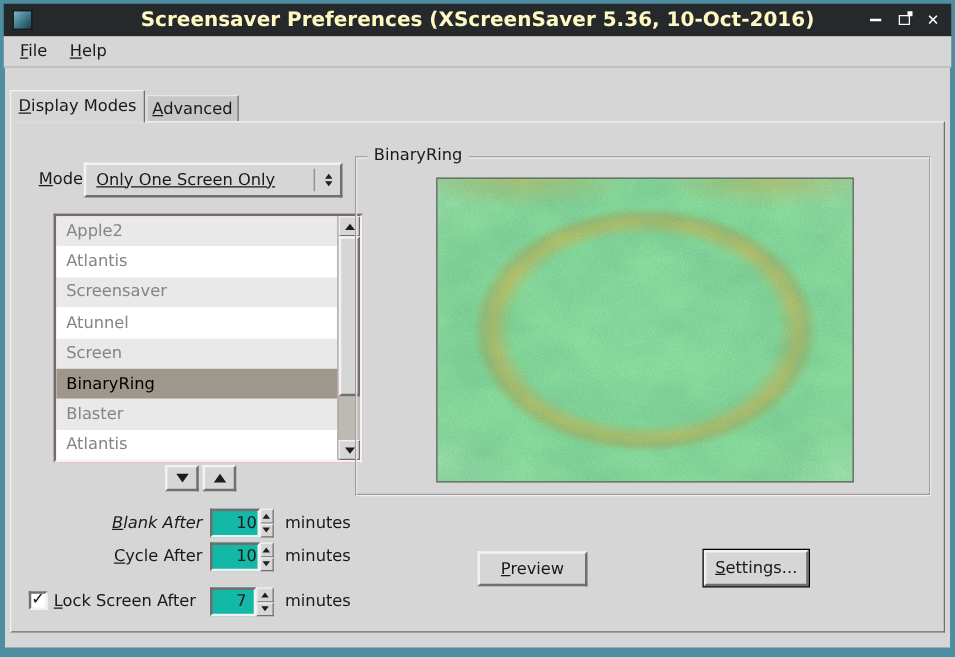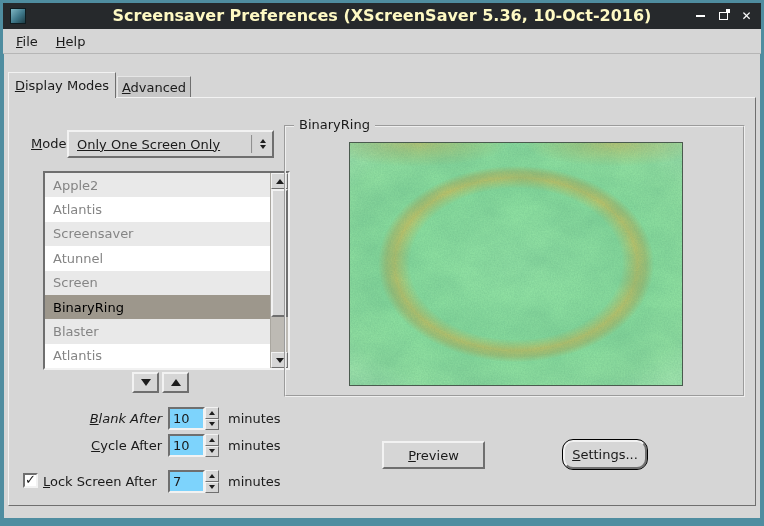--- a/index.html
+++ b/index.html
@@ -72,23 +72,23 @@
   .sb-btn{position:absolute;left:0;width:17px;height:16px;display:flex;align-items:center;justify-content:center;}
   .sb-down{bottom:0;}
   .sb-thumb{position:absolute;left:0;top:16px;width:17px;height:128px;}
   
   .reorder{position:absolute;left:123px;top:274px;display:flex;gap:3px;}
   .small-btn{width:27px;height:21px;display:flex;align-items:center;justify-content:center;cursor:default;}
   
   .t-label{position:absolute;left:33px;width:120px;text-align:right;}
   .unit{position:absolute;left:219px;}
   .spinbox{position:absolute;left:159px;width:51px;height:23px;display:flex;}
-  .spin-entry{flex:1;background:#7dd3fc;border:2px solid;box-sizing:border-box;
+  .spin-entry{flex:1;background:#14b8a6;border:2px solid;box-sizing:border-box;
     border-color:var(--bevel-dark,#6f6f6f) var(--bevel-light,#f2f2f2) var(--bevel-light,#f2f2f2) var(--bevel-dark,#6f6f6f);
-    padding-left:3px;line-height:19px;}
+    padding-left:19px;line-height:19px;}
   .spin-btns{width:14px;display:flex;flex-direction:column;}
   .spin-btn{flex:1;background:var(--panel,#d6d6d6);border:1px solid;box-sizing:border-box;
     border-color:var(--bevel-light,#f2f2f2) var(--bevel-dark,#6f6f6f) var(--bevel-dark,#6f6f6f) var(--bevel-light,#f2f2f2);
     display:flex;align-items:center;justify-content:center;cursor:default;}
   .checkbox{position:absolute;left:14px;top:375px;width:15px;height:15px;background:#fff;
     border:2px solid;box-sizing:border-box;
     border-color:var(--bevel-dark,#6f6f6f) var(--bevel-light,#f2f2f2) var(--bevel-light,#f2f2f2) var(--bevel-dark,#6f6f6f);
     display:flex;align-items:center;justify-content:center;cursor:default;}
   .checkbox .check{font-size:13px;font-weight:bold;color:#1c1c1c;line-height:11px;margin-top:-2px;}
   
@@ -98,22 +98,22 @@
   .preview-image{position:absolute;left:63px;top:15px;width:334px;height:244px;border:1px solid #4a5a4e;box-sizing:border-box;
     background:
       radial-gradient(ellipse 40% 14% at 20% 0%, rgba(226,160,60,0.45), rgba(226,160,60,0) 70%),
       radial-gradient(ellipse 40% 14% at 80% 0%, rgba(226,160,60,0.45), rgba(226,160,60,0) 70%),
       radial-gradient(ellipse 42% 41% at 50% 50%, rgba(0,0,0,0) 76%, rgba(228,178,70,0.6) 87%, rgba(205,145,50,0.35) 93%, rgba(0,0,0,0) 99%),
       radial-gradient(ellipse 70% 64% at 50% 50%, #98e7a8 0%, #8ce09f 55%, #95e3a3 85%, #a2e6ae 100%);
     overflow:hidden;}
   .preview-image svg{position:absolute;left:0;top:0;}
   
   .btn{position:absolute;display:flex;align-items:center;justify-content:center;cursor:default;}
-  .preview-btn{left:373px;top:343px;width:103px;height:28px;}
-  .settings-btn{left:554px;top:342px;width:84px;height:29px;outline:1px solid #000;border-radius:10px;}
+  .preview-btn{left:373px;top:343px;width:88px;height:28px;}
+  .settings-btn{left:554px;top:342px;width:84px;height:29px;outline:1px solid #000;}
   .mn{display:inline-block;}
 </style>
 </head>
 <body>
 
 <div id="window">
 
   <div class="titlebar">
     <div class="app-icon"></div>
     <div class="title">Screensaver Preferences  (XScreenSaver 5.36, 10-Oct-2016)</div>

